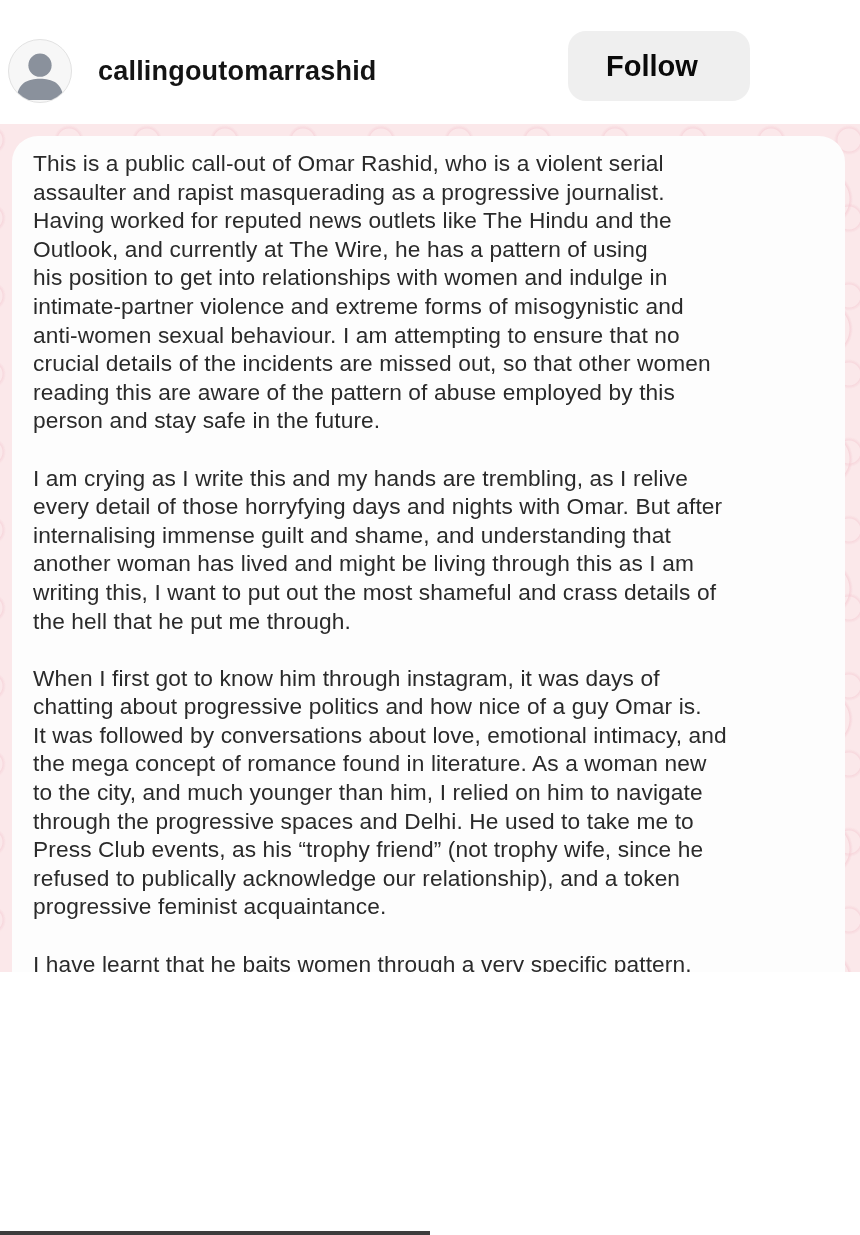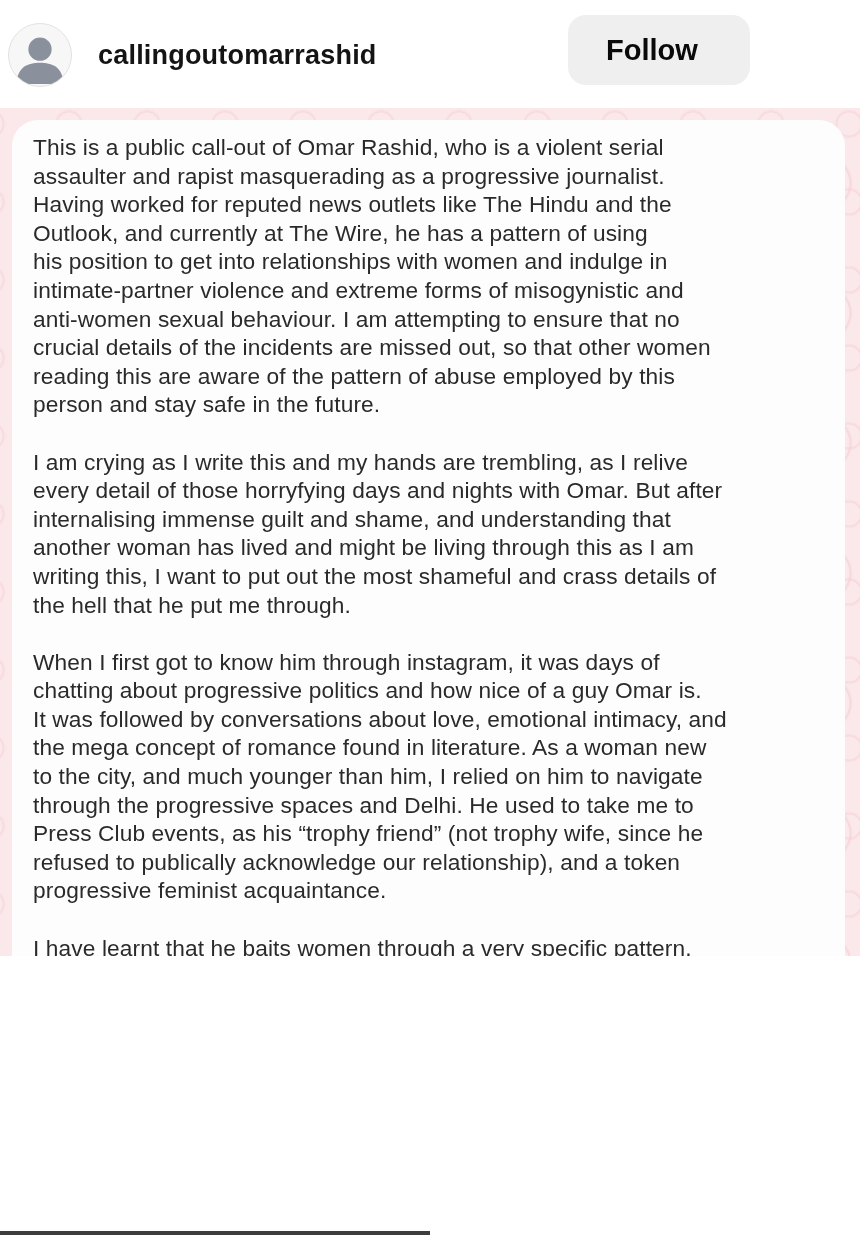--- a/index.html
+++ b/index.html
@@ -4,21 +4,21 @@
 <style>
   html,body{margin:0;padding:0;}
   body{
     width:860px;height:1235px;position:relative;overflow:hidden;
     background:#ffffff;
     font-family:"Liberation Sans", sans-serif;
   }
 
   
   .header{
-    position:absolute;top:0;left:0;width:720px;height:110px;
+    position:absolute;top:16px;left:0;width:720px;height:110px;
     background:#ffffff;display:flex;align-items:center;border-radius:30px;
   }
   .avatar{
     width:62px;height:62px;border-radius:50%;
     background:#f7f7f7;border:1px solid #e2e2e2;
     margin-left:8px;flex:0 0 auto;overflow:hidden;
     display:flex;align-items:center;justify-content:center;
   }
   .avatar svg{width:62px;height:62px;display:block;}
   .username{
@@ -29,21 +29,21 @@
     position:absolute;top:15px;right:-30px;width:182px;height:70px;
     background:#efefef;border:none;border-radius:18px;
     font-family:"Liberation Sans", sans-serif;
     font-size:29px;font-weight:bold;color:#0a0a0a;
     display:flex;align-items:center;justify-content:flex-start;
     padding-left:38px;box-sizing:border-box;cursor:pointer;
   }
 
   
   .photo{
-    position:absolute;top:108px;left:0;width:860px;height:848px;
+    position:absolute;top:124px;left:0;width:860px;height:848px;
     background-color:#fbe8ea;
     background-image:
       radial-gradient(circle, rgba(243,198,207,0) 24px, rgba(243,198,207,0.55) 25px, rgba(243,198,207,0) 28px),
       radial-gradient(circle, rgba(243,198,207,0) 11px, rgba(243,198,207,0.45) 12px, rgba(243,198,207,0) 15px);
     background-size:130px 130px, 78px 78px;
     background-position:-20px 10px, 30px 55px;
     overflow:hidden;
   }
   .card{
     position:absolute;left:12px;top:12px;width:833px;height:1160px;

